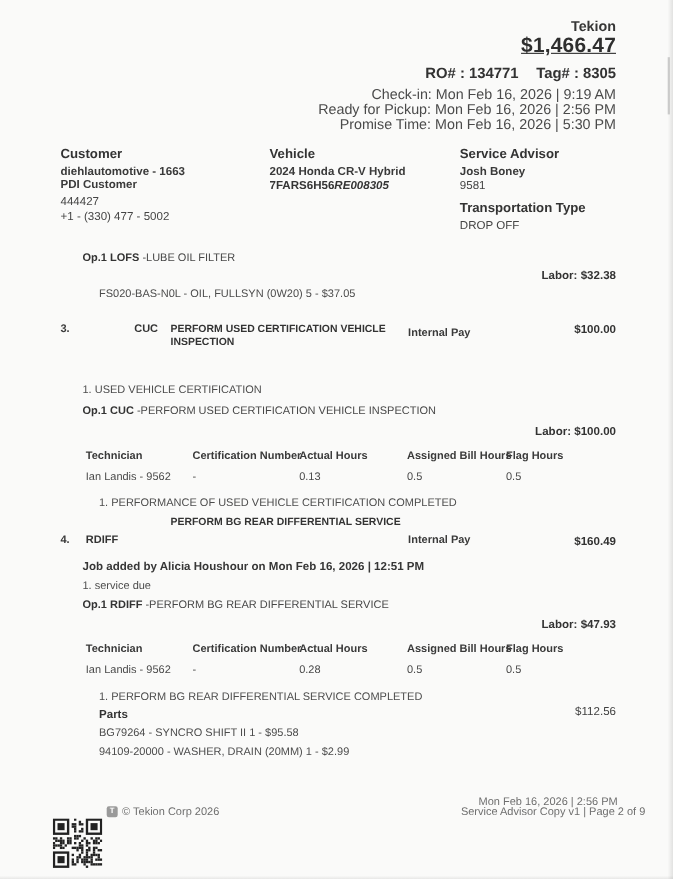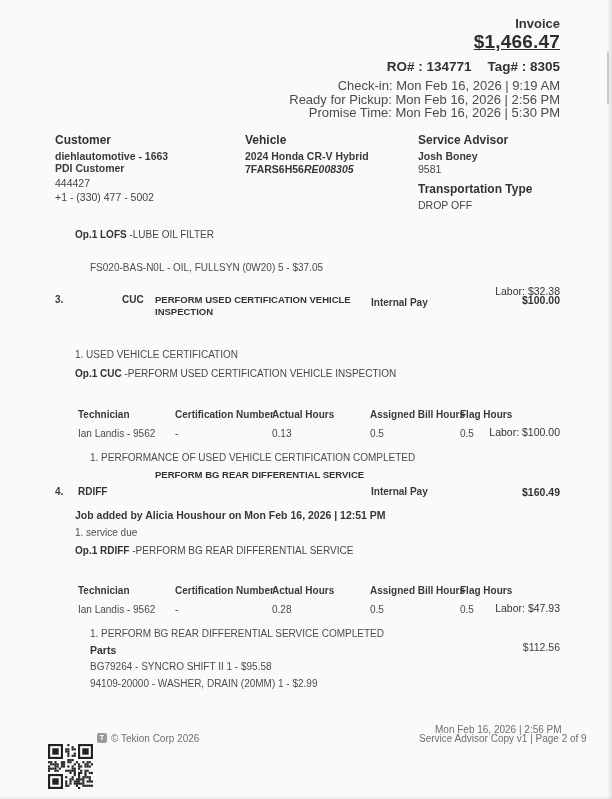--- a/index.html
+++ b/index.html
@@ -37,21 +37,21 @@
   .h-col{font-size:12px;font-weight:700;color:#333;}
   .t-sm{font-size:10.5px;color:#444;}
   .sb{font-weight:600;color:#3a3a3a;}
   .b{font-weight:700;color:#353535;}
   .it{font-style:italic;}
 
   
   .body-sm{font-size:10px;color:#4c4c4c;}
   .op-line{font-size:10px;color:#474747;}
   .op-line .code{font-weight:700;color:#333;}
-  .labor{font-size:10.5px;font-weight:400;color:#333;margin-top:40px;}
+  .labor{font-size:10.5px;font-weight:700;color:#333;}
   .job-num{font-size:10px;font-weight:600;color:#3a3a3a;}
   .job-code{font-size:10px;font-weight:700;color:#333;}
   .job-desc{font-size:9.5px;font-weight:700;color:#333;width:214px;line-height:12px;}
   .pay-type{font-size:10px;font-weight:600;color:#3a3a3a;}
   .amount{font-size:10.5px;font-weight:600;color:#333;}
   .added{font-size:10.5px;font-weight:600;color:#373737;}
 
   .th{font-size:10px;font-weight:600;color:#3a3a3a;}
   .td{font-size:10px;color:#4a4a4a;}
 
@@ -66,21 +66,21 @@
 </style>
 </head>
 <body>
 
 <div class="page">
 
   <div class="edge-right"></div>
   <div class="edge-bottom"></div>
   <div class="scan-mark"></div>
 
-  <div class="abs r inv-label" style="top:16px;right:52px;">Invoice</div>
+  <div class="abs r inv-label" style="top:16px;right:52px;">Tekion</div>
   <div class="abs r inv-total" style="top:31px;right:52px;text-decoration:underline;">$1,466.47</div>
   <div class="abs r ro-line" style="top:59px;right:52px;">
     <span>RO# : 134771</span><span class="ro-gap"></span><span>Tag# : 8305</span>
   </div>
   <div class="abs r meta-line" style="top:78px;right:52px;">Check-in: Mon Feb 16, 2026 | 9:19 AM</div>
   <div class="abs r meta-line" style="top:92px;right:52px;">Ready for Pickup: Mon Feb 16, 2026 | 2:56 PM</div>
   <div class="abs r meta-line" style="top:105px;right:52px;">Promise Time: Mon Feb 16, 2026 | 5:30 PM</div>
 
   <div class="abs h-col" style="top:133px;left:55px;">Customer</div>
   <div class="abs t-sm sb" style="top:150px;left:55px;">diehlautomotive - 1663</div>

